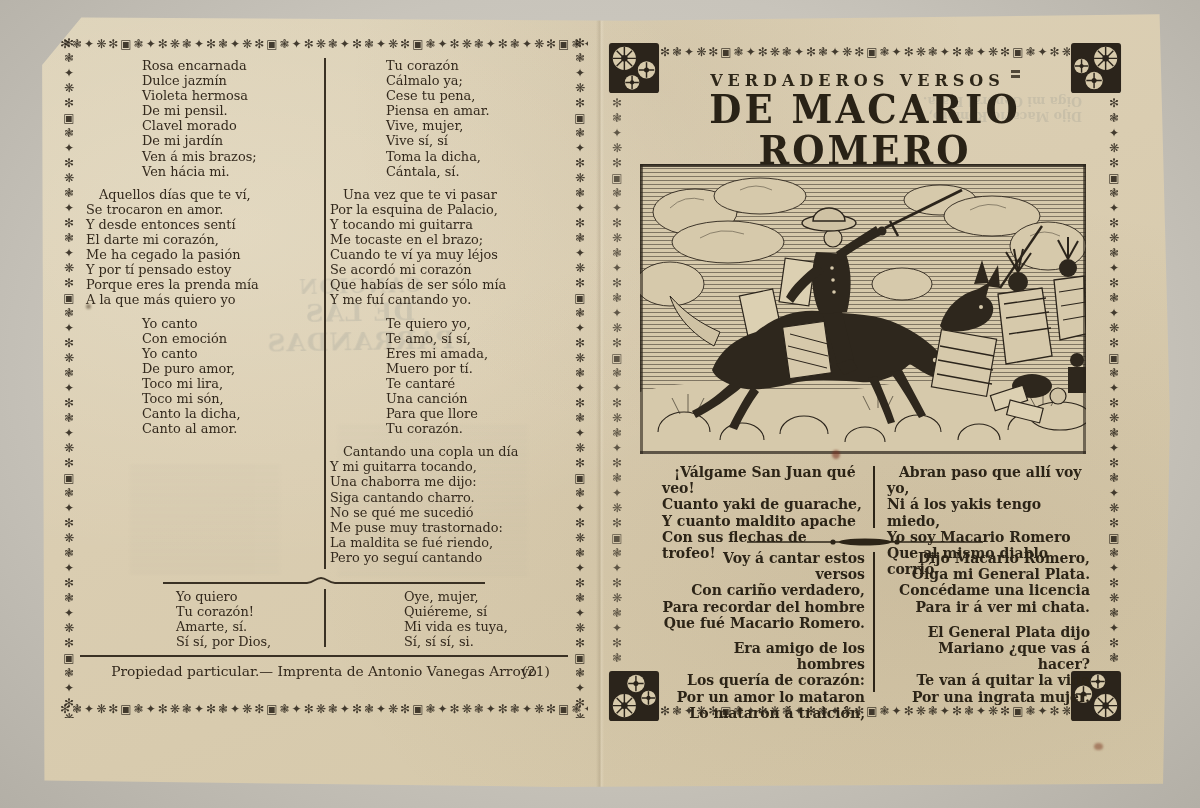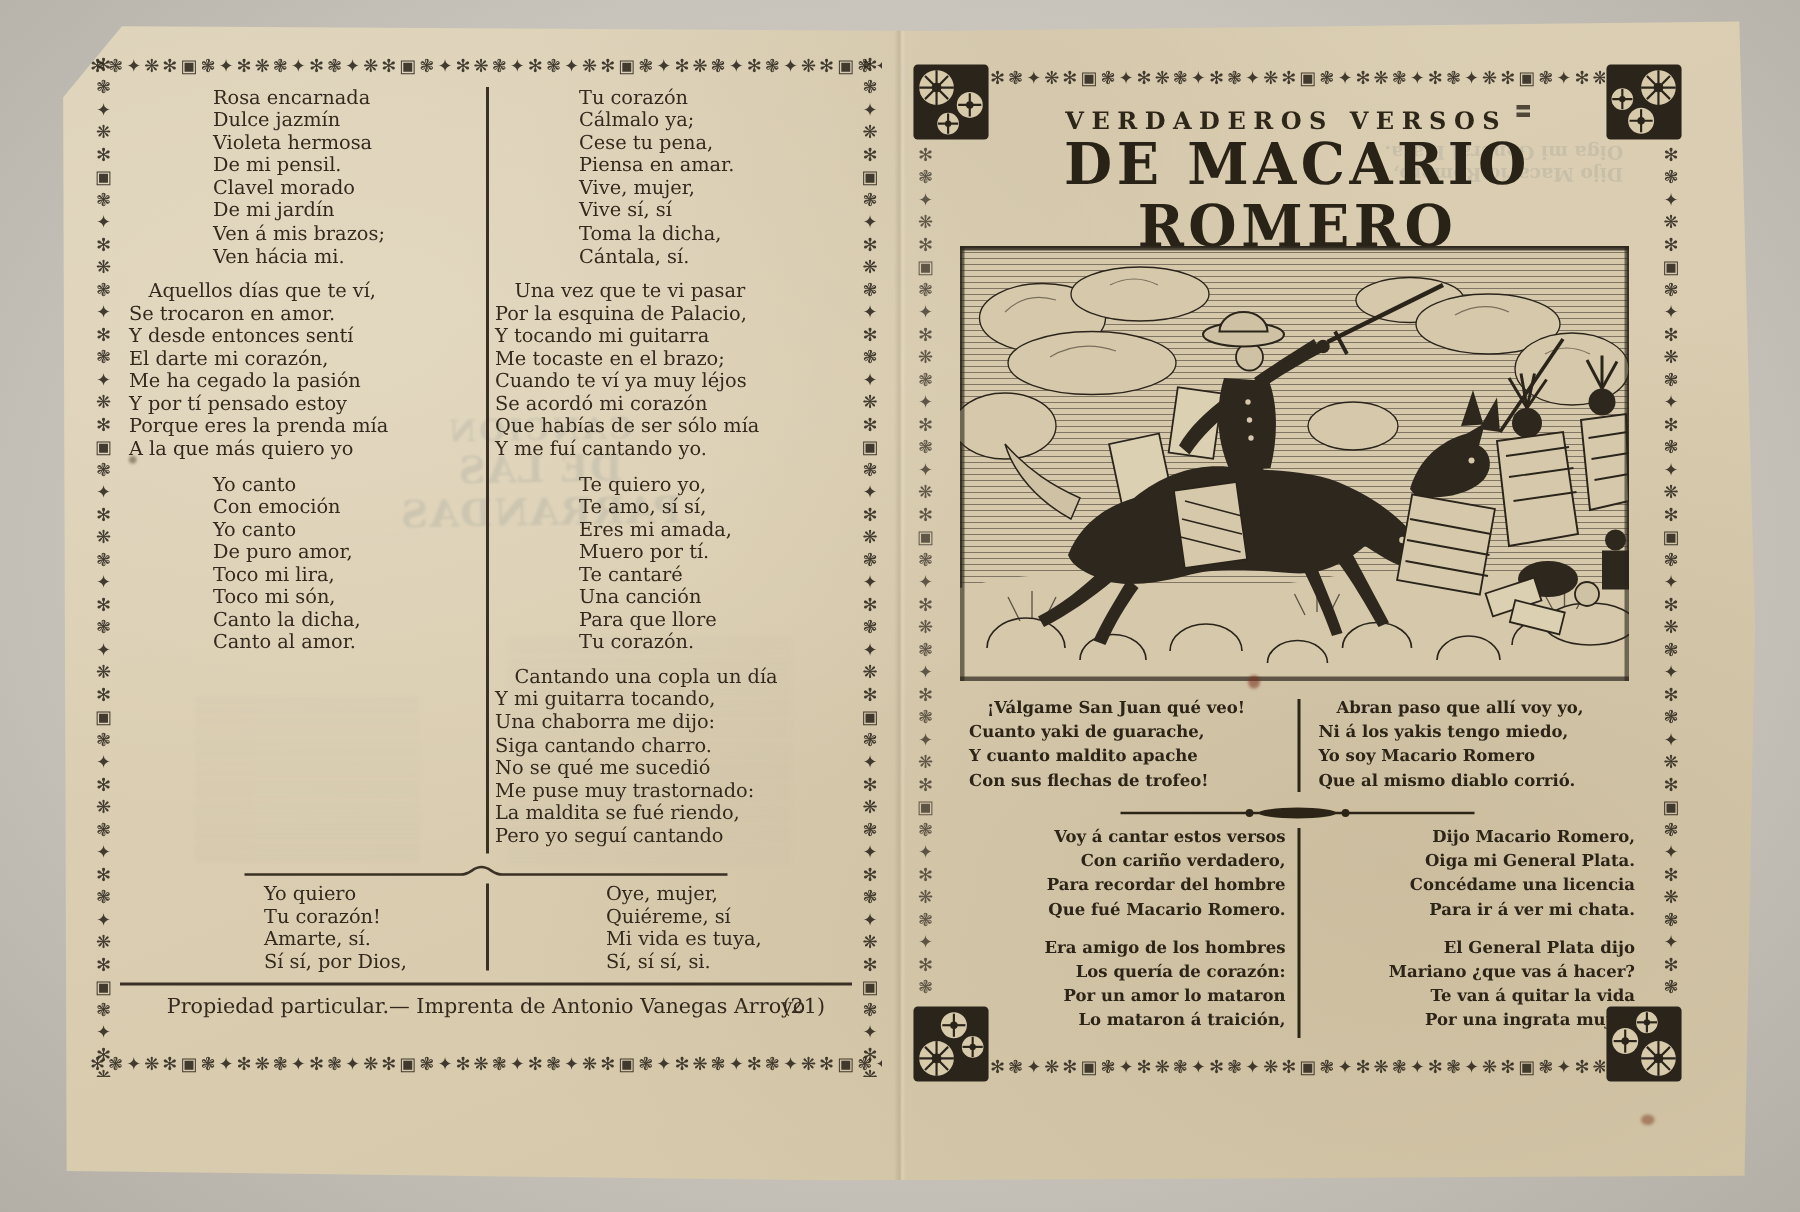--- a/index.html
+++ b/index.html
@@ -57,21 +57,21 @@
   .corner.tl{left:0;top:0;} .corner.tr{right:0;top:0;transform:rotate(90deg);}
   .corner.bl{left:0;bottom:0;transform:rotate(-90deg);} .corner.br{right:0;bottom:0;transform:rotate(180deg);}
   #title1{margin-top:26px;text-align:center;font-size:16px;font-weight:bold;letter-spacing:5px;color:#2e2719;position:relative;}
   #title-mark{display:inline-block;vertical-align:super;margin-left:6px;}
   #title-mark i{display:block;width:9px;height:3px;background:#2e2719;margin:2px 0;opacity:.8;}
   #title2{text-align:center;font-size:37px;font-weight:bold;letter-spacing:3px;color:#292216;line-height:40px;transform:scaleY(1.04);}
   #woodcut{position:absolute;left:32px;top:122px;width:446px;height:290px;background-color:#d6c9ab;
     background-image:repeating-linear-gradient(180deg, rgba(42,35,26,.50) 0 1px, rgba(42,35,26,0) 1px 4px);
     box-shadow:inset 0 0 0 1.5px rgba(42,35,26,.75);}
   #woodcut svg{position:absolute;left:0;top:0;}
-  .rrow{position:absolute;left:24px;right:24px;display:flex;font-weight:bold;font-size:11px;line-height:16.2px;color:#2c2417;}
+  .rrow{position:absolute;left:40px;right:24px;display:flex;font-weight:bold;font-size:14px;line-height:16.2px;color:#2c2417;}
   #rrow1{top:422px;} #rrow2{top:508px;text-align:right;}
   .rcol{width:50%;box-sizing:border-box;padding:0 8px 0 14px;}
   .rcol .stanza{text-indent:12px;margin-bottom:9px;}
   .rrule{position:absolute;left:50%;width:1.8px;background:#2c2417;}
   #rrow1 .rrule{top:2px;height:62px;} #rrow2 .rrule{top:2px;height:140px;}
   #spindle{position:absolute;left:50%;top:494px;transform:translateX(-50%);}
   #ghost-right{right:40px;top:52px;font-size:12.5px;font-weight:bold;transform:rotate(180deg);opacity:.12;filter:blur(.5px);white-space:pre-line;text-align:left;}
   
   #crease{position:absolute;left:570px;top:10px;width:8px;height:786px;
     background:linear-gradient(90deg, transparent, rgba(90,75,50,.14) 45%, rgba(255,250,235,.18) 70%, transparent);}

